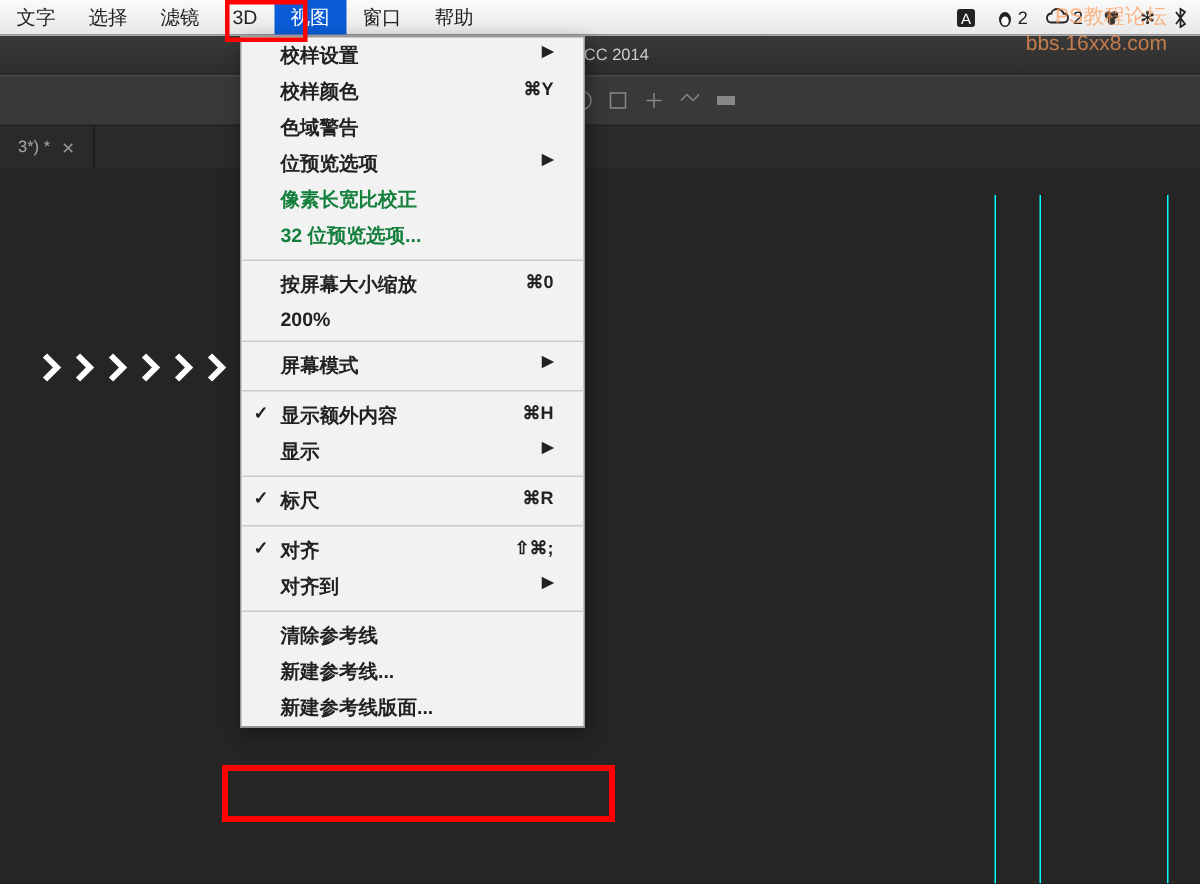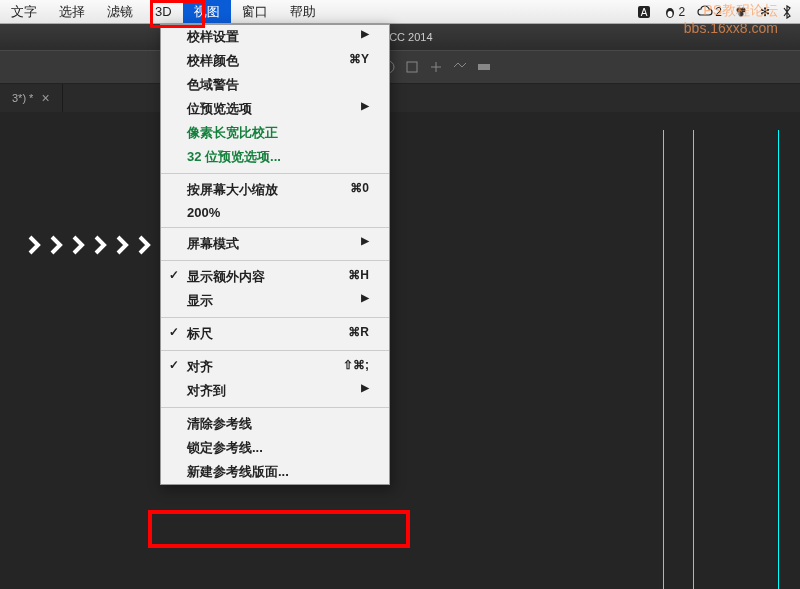--- a/index.html
+++ b/index.html
@@ -214,21 +214,21 @@
     </div>
     <div class="dropdown-item">
       <span>对齐到</span>
       <span class="sub-arrow">▶</span>
     </div>
     <div class="dropdown-separator"></div>
     <div class="dropdown-item">
       <span>清除参考线</span>
     </div>
     <div class="dropdown-item">
-      <span>锁定参考线...</span>
+      <span>新建参考线...</span>
     </div>
     <div class="dropdown-item">
       <span>新建参考线版面...</span>
     </div>
   </div>
 
 <div class="highlight-box-menu"></div>
 <div class="highlight-box-item"></div>
 
 <div class="watermark" style="white-space:pre-line;text-align:right">PS教程论坛

